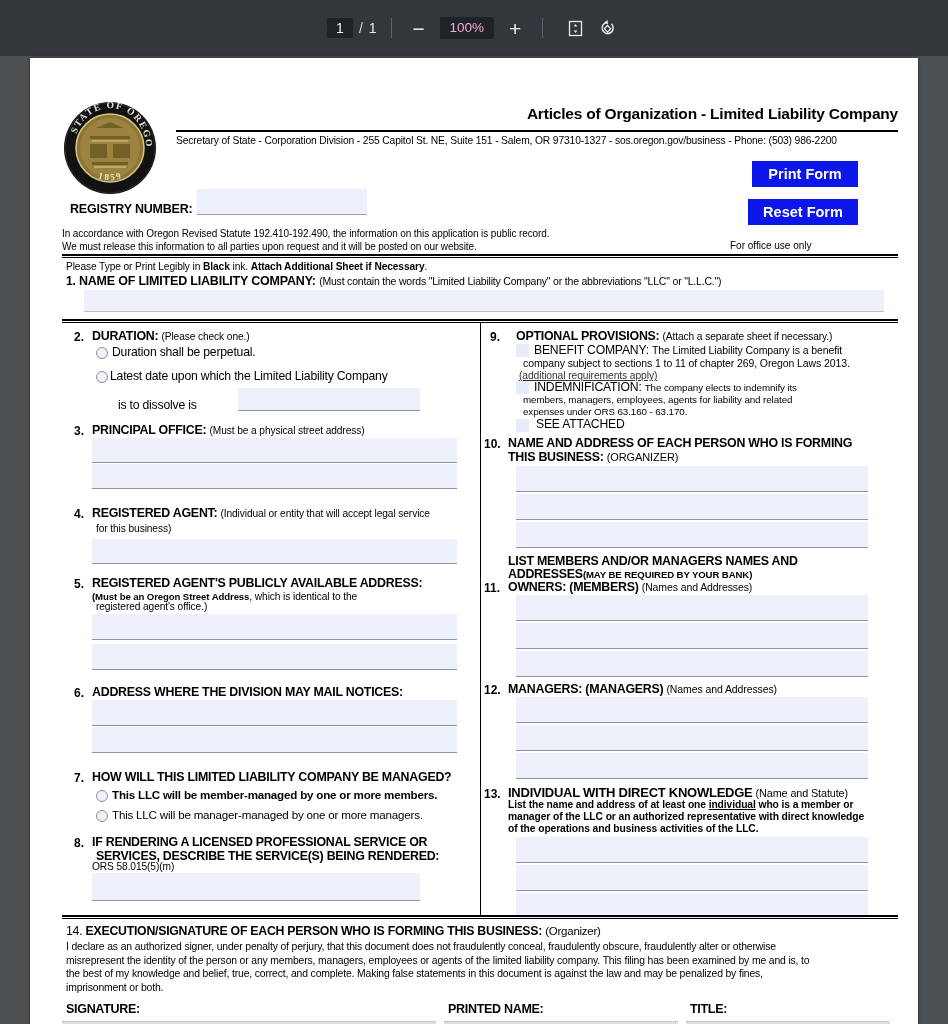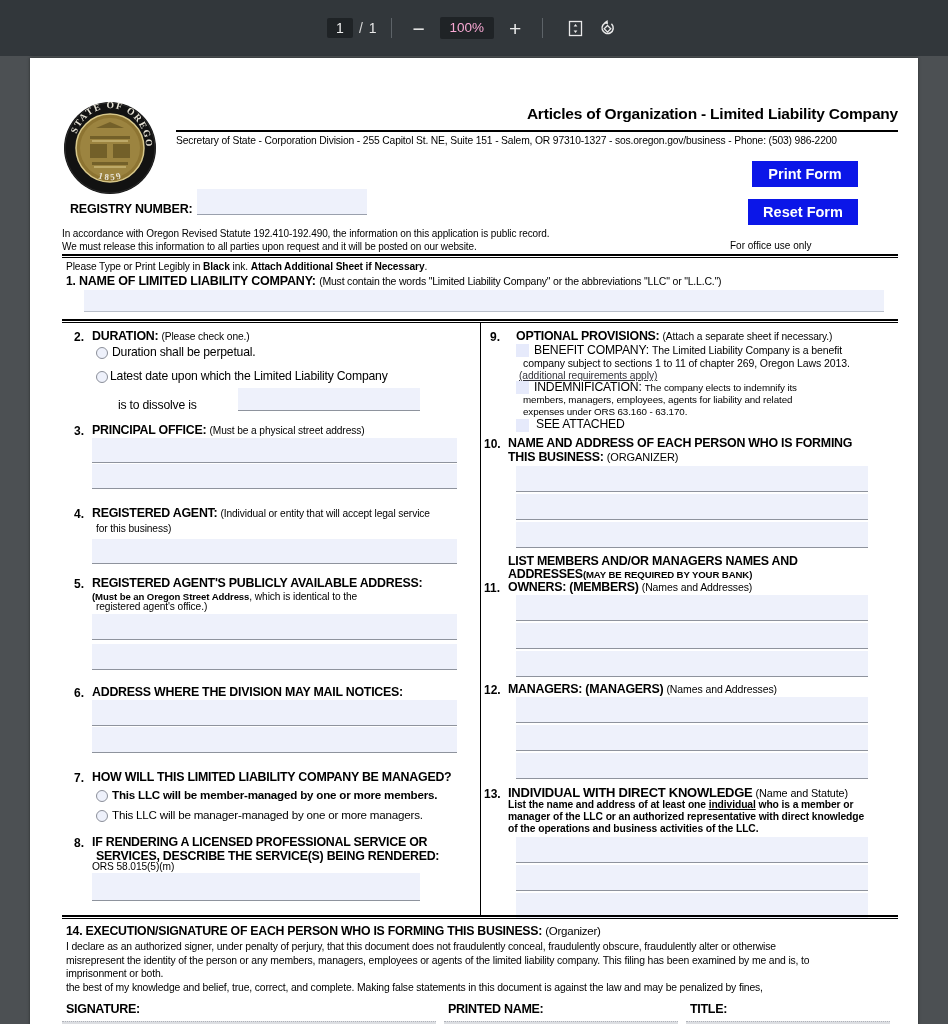--- a/index.html
+++ b/index.html
@@ -385,30 +385,30 @@
         <div class="sub-b" style="position:absolute; left:478px; top:741px; font-size:10.3px;text-align:center;"><span>List the name and address of at least one </span><span class="uline">individual</span><span> who is a member or</span></div>
         <div class="sub-b" style="position:absolute; left:478px; top:753px; font-size:10.3px;">manager of the LLC or an authorized representative with direct knowledge</div>
         <div class="sub-b" style="position:absolute; left:478px; top:765px; font-size:10.3px;">of the operations and business activities of the LLC.</div>
         <div class="fld" style="left:486px; top:779px; width:352px; height:26px;"></div>
         <div class="fld" style="left:486px; top:807px; width:352px; height:26px;"></div>
         <div class="fld" style="left:486px; top:835px; width:352px; height:26px;"></div>
 
         <div class="rule-double-3"></div>
 
         <div class="q14-line">
-          <span style="font-weight:bold;">14.</span>
+          <span style="font-weight:normal;">14.</span>
           <span style="font-weight:bold;">EXECUTION/SIGNATURE OF EACH PERSON WHO IS FORMING THIS BUSINESS:</span>
           <span style="font-weight:normal; font-size:11.5px;">(Organizer)</span>
         </div>
 
         <div class="declare">
           <div>I declare as an authorized signer, under penalty of perjury, that this document does not fraudulently conceal, fraudulently obscure, fraudulently alter or otherwise</div>
           <div>misrepresent the identity of the person or any members, managers, employees or agents of the limited liability company. This filing has been examined by me and is, to</div>
+          <div>the best of my knowledge and belief, true, correct, and complete. Making false statements in this document is against the law and may be penalized by fines,</div>
           <div>imprisonment or both.</div>
-          <div>the best of my knowledge and belief, true, correct, and complete. Making false statements in this document is against the law and may be penalized by fines,</div>
         </div>
 
         <div class="sig-label" style="left:36px; top:944px;">SIGNATURE:</div>
         <div class="sig-label" style="left:418px; top:944px;">PRINTED NAME:</div>
         <div class="sig-label" style="left:660px; top:944px;">TITLE:</div>
 
         <div class="sig-field" style="left:32px; top:963px; width:374px;"></div>
         <div class="sig-field" style="left:414px; top:963px; width:234px;"></div>
         <div class="sig-field" style="left:656px; top:963px; width:204px;"></div>
 

